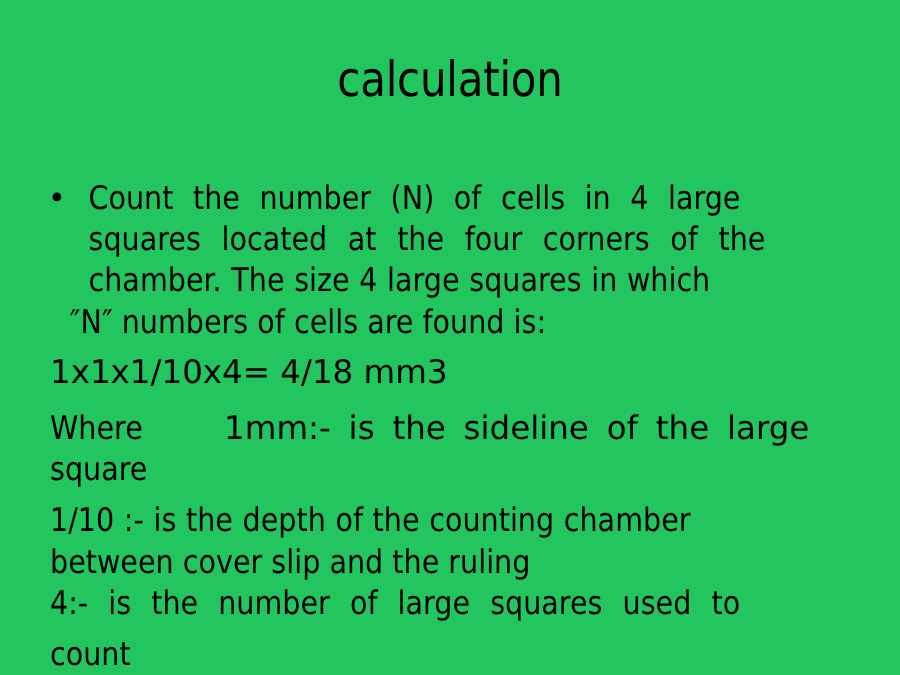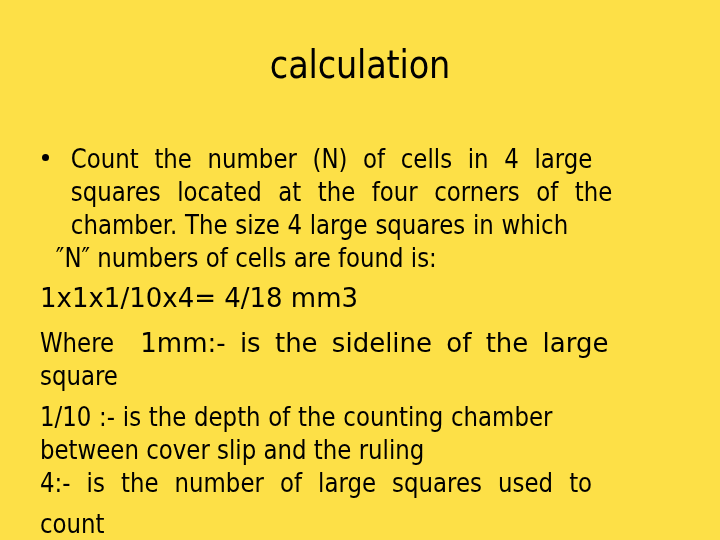--- a/index.html
+++ b/index.html
@@ -16,21 +16,21 @@
     position: relative;
   }
 
   
   #slide {
     position: absolute;
     left: 0;
     top: 0;
     width: 720px;
     height: 540px;
-    background: #fde047;
+    background: #22c55e;
   }
 
   
   #title {
     position: absolute;
     left: 0;
     top: 42px;
     width: 720px;
     text-align: center;
     font-family: "DejaVu Sans", sans-serif;
@@ -92,21 +92,21 @@
   .l7 { height: 41px; padding-left: 0px; }
   .l8 { height: 33px; padding-left: 0px; }
   .l9 { height: 33px; padding-left: 0px; }
   .l10 { height: 41px; padding-left: 0px; }
   .l11 { height: 33px; padding-left: 0px; }
 
   
   .js-a { word-spacing: 9.5px; }
   .js-b { word-spacing: 10.5px; }
   .js-c { word-spacing: 0.5px; }
-  .js-e { word-spacing: 6px; }
+  .js-e { word-spacing: 6px; margin-left: 39px; }
   .js-f { word-spacing: 10px; }
 
   
   .wide {
     font-family: "DejaVu Sans", sans-serif;
     font-size: 26px;
     transform: none;
   }
 
   .gap { display: inline-block; width: 16px; }

